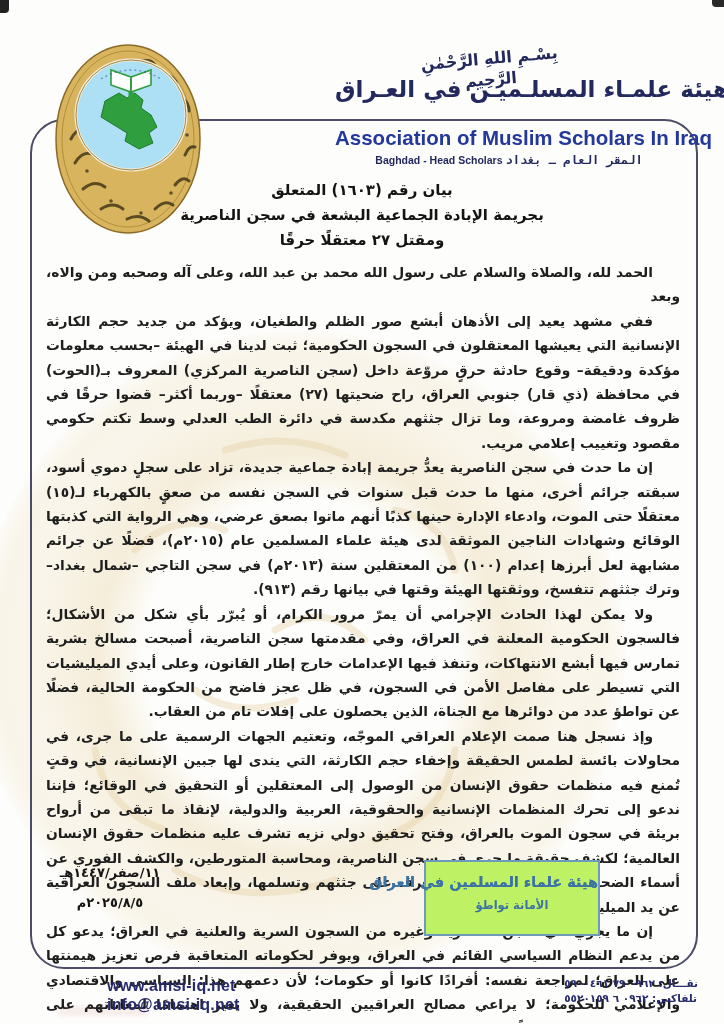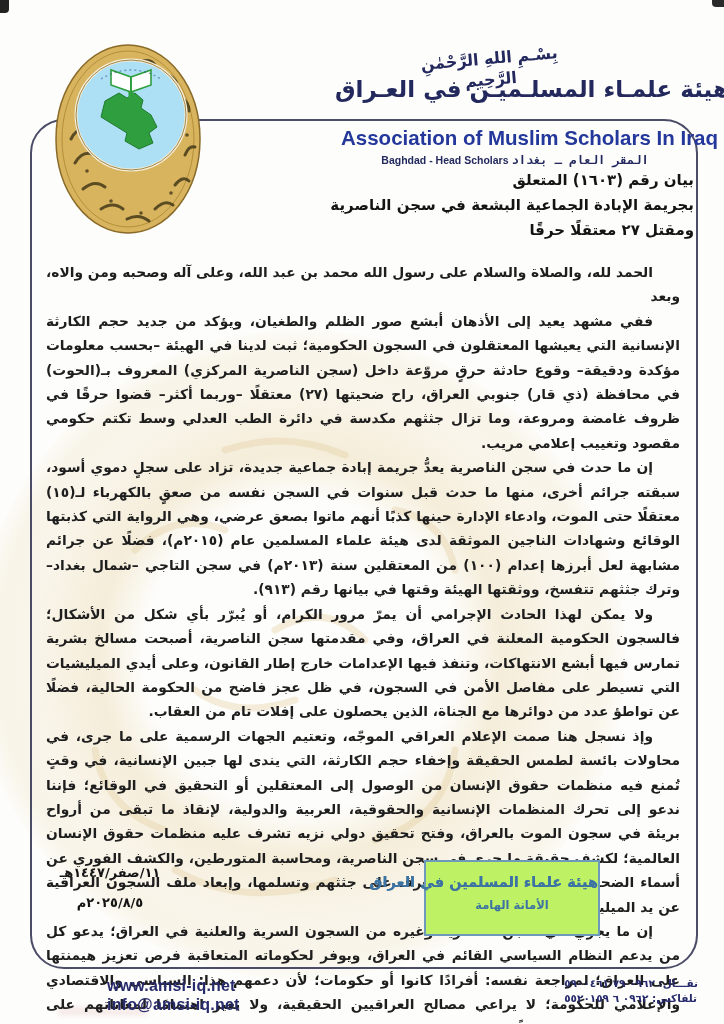--- a/index.html
+++ b/index.html
@@ -39,33 +39,33 @@
     transform:rotate(-5deg);letter-spacing:-0.5px;line-height:21px;
   }
 
   
   .org-ar{
     position:absolute;left:335px;top:76px;width:358px;z-index:2;
     text-align:left;font-weight:bold;font-size:23px;color:#23295d;
     letter-spacing:0px;white-space:nowrap;
   }
   
-  .org-en-wrap{position:absolute;left:335px;top:126px;width:358px;z-index:2;text-align:center;margin-left:6px;}
+  .org-en-wrap{position:absolute;left:335px;top:126px;width:358px;z-index:2;text-align:center;}
   .org-en{
     font-family:"Liberation Sans","DejaVu Sans",sans-serif;
     font-weight:bold;font-size:20.5px;color:#24389c;white-space:nowrap;
   }
   .loc-line{margin-top:3px;font-size:10.5px;font-weight:bold;color:#23295d;
     font-family:"Liberation Sans","DejaVu Sans",sans-serif;}
   .loc-line .ar{font-family:Liberation Mono, monospace;font-size:12px;margin-right:10px;}
 
   
   .stmt-title{
-    position:absolute;left:30px;top:168px;width:664px;z-index:2;
-    direction:rtl;font-weight:bold;font-size:15px;color:#141414;
+    position:absolute;left:30px;top:178px;width:664px;z-index:2;
+    text-align:center;direction:rtl;font-weight:bold;font-size:15px;color:#141414;
     line-height:25px;
   }
 
   
   .body-text{
     position:absolute;left:46px;top:260px;width:634px;z-index:2;
     direction:rtl;text-align:justify;color:#1e1e1e;
     font-size:13.8px;font-weight:600;line-height:24.4px;
   }
   .body-text p{margin:0;text-indent:27px;}
@@ -201,21 +201,21 @@
     <p>إن ما يجري في سجن الناصرية وغيره من السجون السرية والعلنية في العراق؛ يدعو كل من يدعم النظام السياسي القائم في العراق، ويوفر لحكوماته المتعاقبة فرص تعزيز هيمنتها على العراق؛ لمراجعة نفسه: أفرادًا كانوا أو حكومات؛ لأن دعمهم هذا: السياسي والاقتصادي والإعلامي للحكومة؛ لا يراعي مصالح العراقيين الحقيقية، ولا يعير اهتمامًا لمعاناتهم على المستوى الإنساني، فضلًا عن غيره من المستويات.</p>
   </div>
 
   <div class="sig">
     <div class="sig-date">
       <div>١١/صفر/١٤٤٧هـ</div>
       <div>٢٠٢٥/٨/٥م</div>
     </div>
     <div class="stamp">
       <div class="calli">هيئة علماء المسلمين في العراق</div>
-      <div class="dept">الأمانة الهامة</div>
+      <div class="dept">الأمانة تواطؤ</div>
     </div>
   </div>
 
   <div class="footer">
     <div class="f-web">
       <div>www.amsi-iq.net</div>
       <div>info@amsi-iq.net</div>
     </div>
     <div class="f-phones">
       <div>

